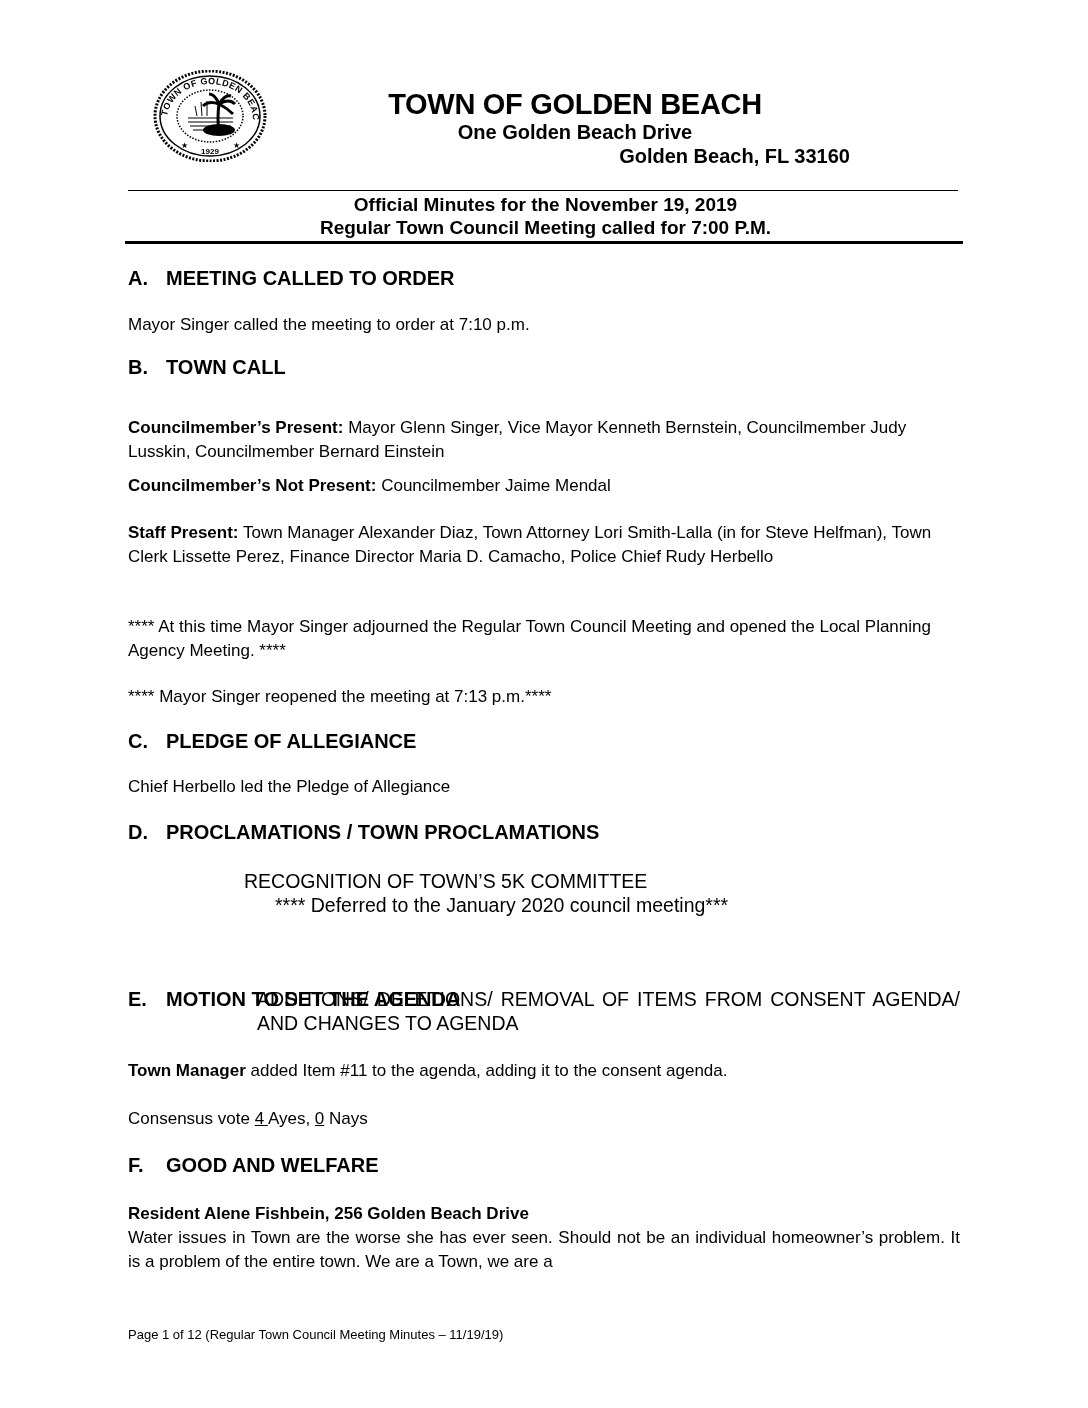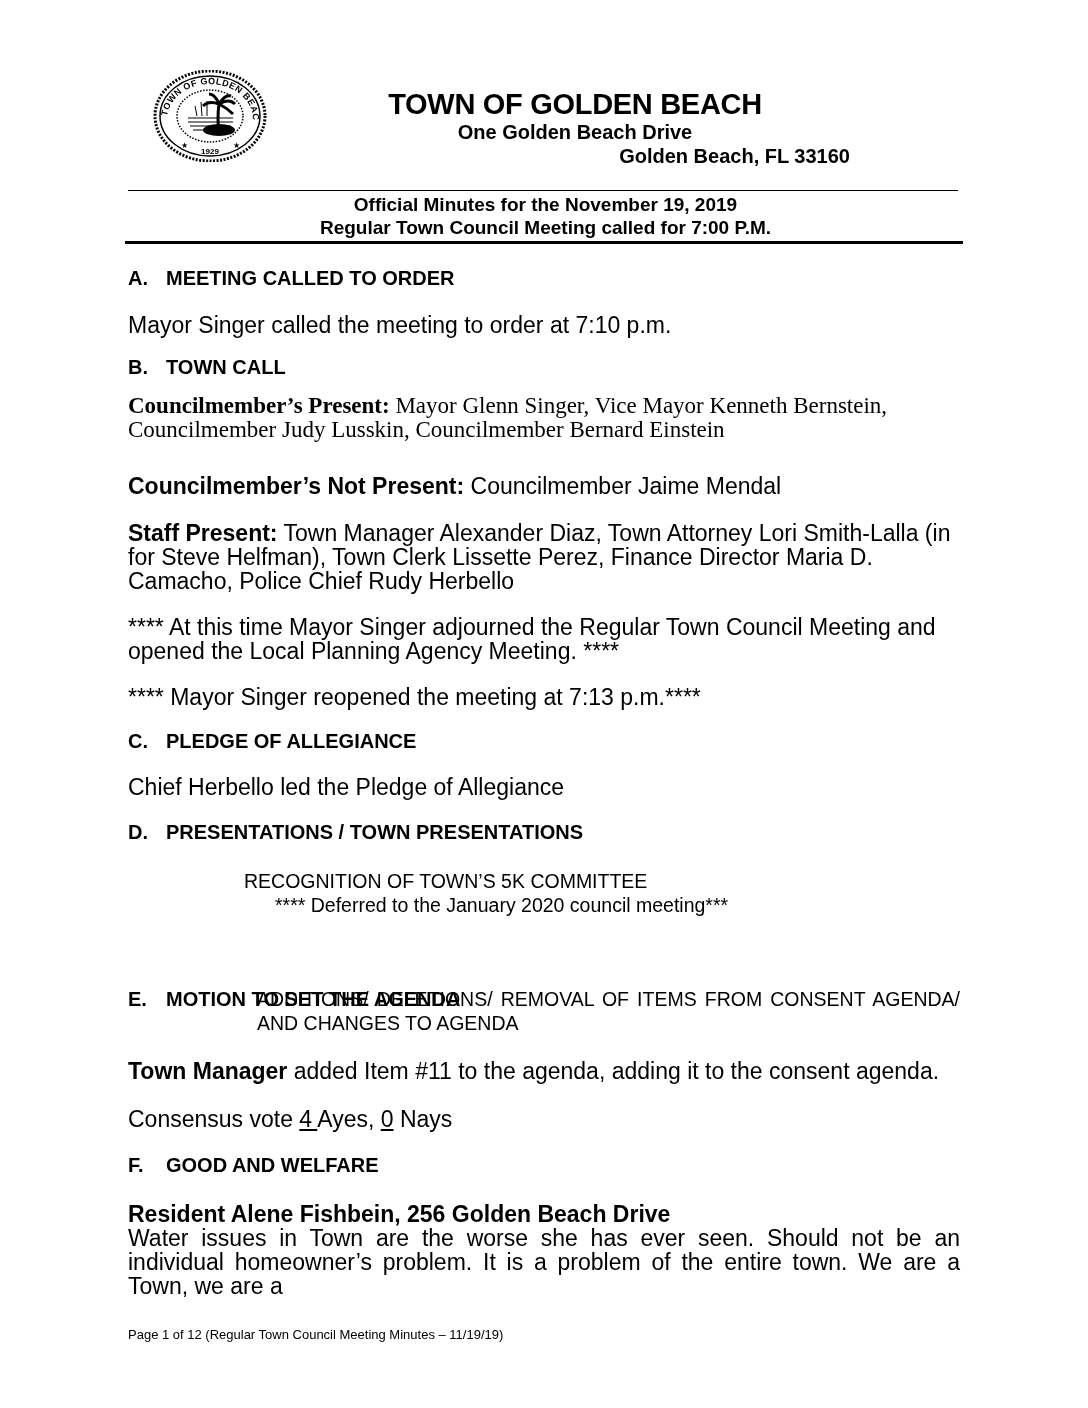--- a/index.html
+++ b/index.html
@@ -9,21 +9,21 @@
   .seal { left: 153px; top: 70px; width: 114px; height: 92px; }
   .title { left: 300px; width: 550px; top: 88px; text-align: center; font-weight: bold; font-size: 29px; letter-spacing: -0.3px; }
   .addr1 { left: 300px; width: 550px; top: 121px; text-align: center; font-weight: bold; font-size: 20px; }
   .addr2 { left: 300px; width: 550px; top: 145px; text-align: right; font-weight: bold; font-size: 20px; }
   .rule-thin { left: 128px; width: 830px; top: 190px; height: 1px; background: #000; }
   .sub1 { left: 128px; width: 835px; top: 194px; text-align: center; font-weight: bold; font-size: 19px; }
   .sub2 { left: 128px; width: 835px; top: 217px; text-align: center; font-weight: bold; font-size: 19px; }
   .rule-thick { left: 125px; width: 838px; top: 241px; height: 3px; background: #000; }
   .h { left: 128px; font-weight: bold; font-size: 20px; white-space: nowrap; }
   .h .lt { display: inline-block; width: 38px; }
-  .p { left: 128px; width: 832px; font-size: 23px; line-height: 24px; }
+  .p { left: 128px; width: 832px; font-size: 17px; line-height: 24px; }
   .j { text-align: justify; text-align-last: left; }
   .ind1 { left: 244px; width: 716px; font-size: 19.5px; line-height: 24px; }
   .ind2 { left: 257px; width: 703px; font-size: 19.5px; line-height: 24px; }
   .b { font-weight: bold; }
   .u { text-decoration: underline; }
   .footer { left: 128px; top: 1327px; font-size: 13px; }
 </style>
 </head>
 <body>
 
@@ -64,39 +64,39 @@
 <div class="abs rule-thick"></div>
 
 <div class="abs h" style="top:267px;">
   <span class="lt">A.</span><span>MEETING CALLED TO ORDER</span>
 </div>
 <div class="abs p" style="top:313px;">Mayor Singer called the meeting to order at 7:10 p.m.</div>
 
 <div class="abs h" style="top:356px;">
   <span class="lt">B.</span><span>TOWN CALL</span>
 </div>
-<div class="abs p" style="top:394px;font-family:Liberation Serif, serif;">
+<div class="abs p" style="top:416px;">
   <span class="b">Councilmember’s Present:</span><span> Mayor Glenn Singer, Vice Mayor Kenneth Bernstein, Councilmember Judy Lusskin, Councilmember Bernard Einstein</span>
 </div>
 <div class="abs p" style="top:474px;">
   <span class="b">Councilmember’s Not Present:</span><span> Councilmember Jaime Mendal</span>
 </div>
 <div class="abs p" style="top:521px;">
   <span class="b">Staff Present:</span><span> Town Manager Alexander Diaz, Town Attorney Lori Smith-Lalla (in for Steve Helfman), Town Clerk Lissette Perez, Finance Director Maria D. Camacho, Police Chief Rudy Herbello</span>
 </div>
 <div class="abs p" style="top:615px;">**** At this time Mayor Singer adjourned the Regular Town Council Meeting and opened the Local Planning Agency Meeting. ****</div>
 <div class="abs p" style="top:685px;">**** Mayor Singer reopened the meeting at 7:13 p.m.****</div>
 
 <div class="abs h" style="top:730px;">
   <span class="lt">C.</span><span>PLEDGE OF ALLEGIANCE</span>
 </div>
 <div class="abs p" style="top:775px;">Chief Herbello led the Pledge of Allegiance</div>
 
 <div class="abs h" style="top:821px;">
-  <span class="lt">D.</span><span>PRESENTATIONS / TOWN PRESENTATIONS</span>
+  <span class="lt">D.</span><span>PROCLAMATIONS / TOWN PROCLAMATIONS</span>
 </div>
 <div class="abs ind1" style="top:869px;">RECOGNITION OF TOWN’S 5K COMMITTEE</div>
 <div class="abs ind1" style="top:893px;margin-left:31px;">**** Deferred to the January 2020 council meeting***</div>
 
 <div class="abs h" style="top:940px;margin-top:48px;">
   <span class="lt">E.</span><span>MOTION TO SET THE AGENDA</span>
 </div>
 <div class="abs ind2 j" style="top:987px;">ADDITIONS/ DELETIONS/ REMOVAL OF ITEMS FROM CONSENT AGENDA/ AND CHANGES TO AGENDA</div>
 <div class="abs p" style="top:1059px;">
   <span class="b">Town Manager</span><span> added Item #11 to the agenda, adding it to the consent agenda.</span>

